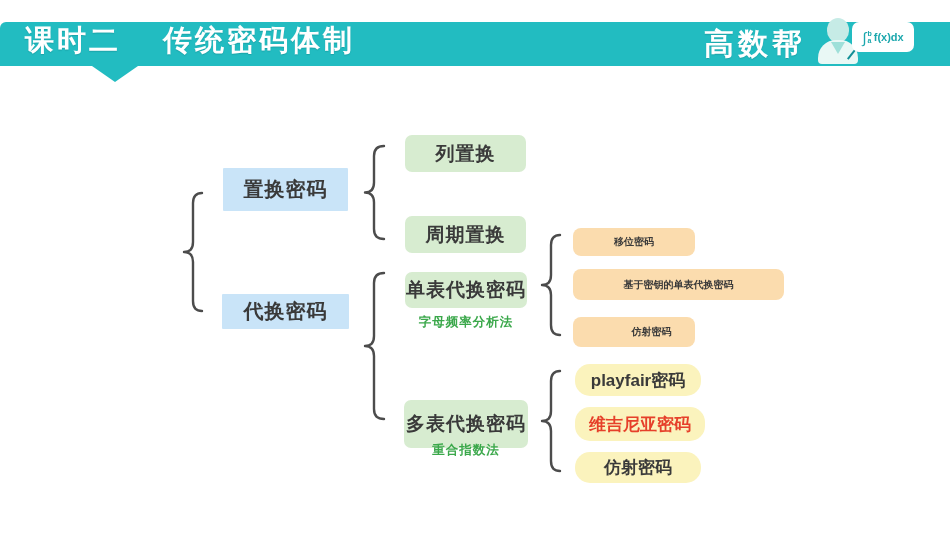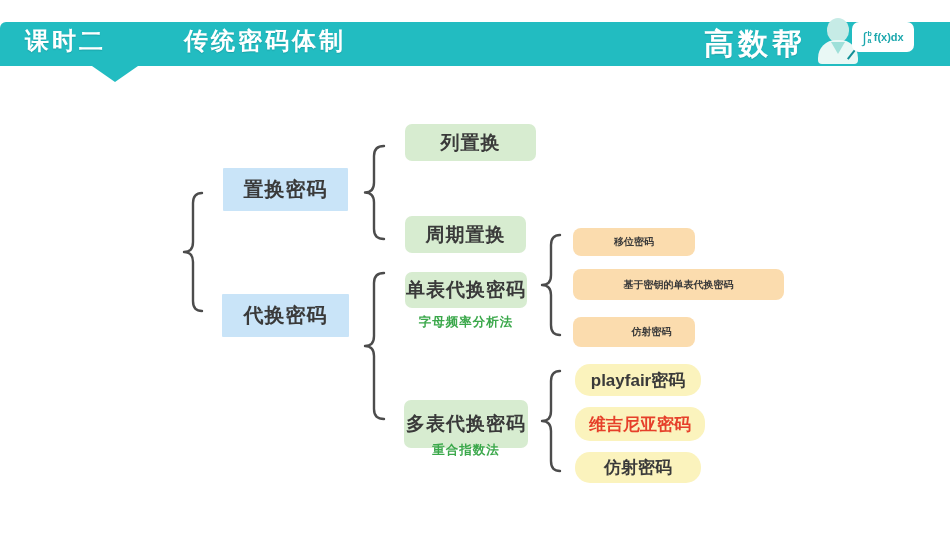--- a/index.html
+++ b/index.html
@@ -29,25 +29,24 @@
     border-left: 23px solid transparent;
     border-right: 23px solid transparent;
     border-top: 16px solid #22bcc1;
   }
   .title-row {
     position: absolute;
     left: 25px; top: 22px; height: 37px;
     display: flex; align-items: center;
     color: #ffffff;
     font-weight: bold;
-    font-size: 24px;
+    font-size: 29px;
     letter-spacing: 3px;
     text-shadow: 0 1px 1px rgba(0,90,95,.25);
     white-space: nowrap;
-    gap: 36px;
   }
   .title-row .lesson { margin-right: 42px; }
 
   .logo-text {
     position: absolute;
     left: 704px; top: 22px; height: 44px;
     display: flex; align-items: center;
     color: #ffffff;
     font-weight: bold;
     font-size: 30px;
@@ -159,23 +158,23 @@
   <div class="bubble">
     <span class="int-sign">∫</span>
     <span class="int-bounds">
       <span>b</span>
       <span>a</span>
     </span>
     <span>f(x)dx</span>
   </div>
 
   <div class="node blue" style="left:223px; top:168px; width:125px; height:43px;">置换密码</div>
-  <div class="node blue" style="left:222px; top:294px; width:127px; height:43px;">代换密码</div>
-
-  <div class="node green" style="left:405px; top:124px; width:131px; height:37px;text-align:right;">列置换</div>
+  <div class="node blue" style="left:222px; top:294px; width:127px; height:35px;">代换密码</div>
+
+  <div class="node green" style="left:405px; top:135px; width:121px; height:37px;text-align:right;">列置换</div>
   <div class="node green" style="left:405px; top:216px; width:121px; height:37px;">周期置换</div>
 
   <div class="node green" style="left:405px; top:272px; width:122px; height:36px;">单表代换密码</div>
   <div class="note" style="left:405px; top:314px; width:122px;">字母频率分析法</div>
 
   <div class="node green" style="left:404px; top:400px; width:124px; height:48px;">多表代换密码</div>
   <div class="note" style="left:404px; top:442px; width:124px;">重合指数法</div>
 
   <div class="node orange" style="left:573px; top:228px; width:122px; height:28px;">移位密码</div>
   <div class="node orange" style="left:573px; top:269px; width:211px; height:31px;">基于密钥的单表代换密码</div>

